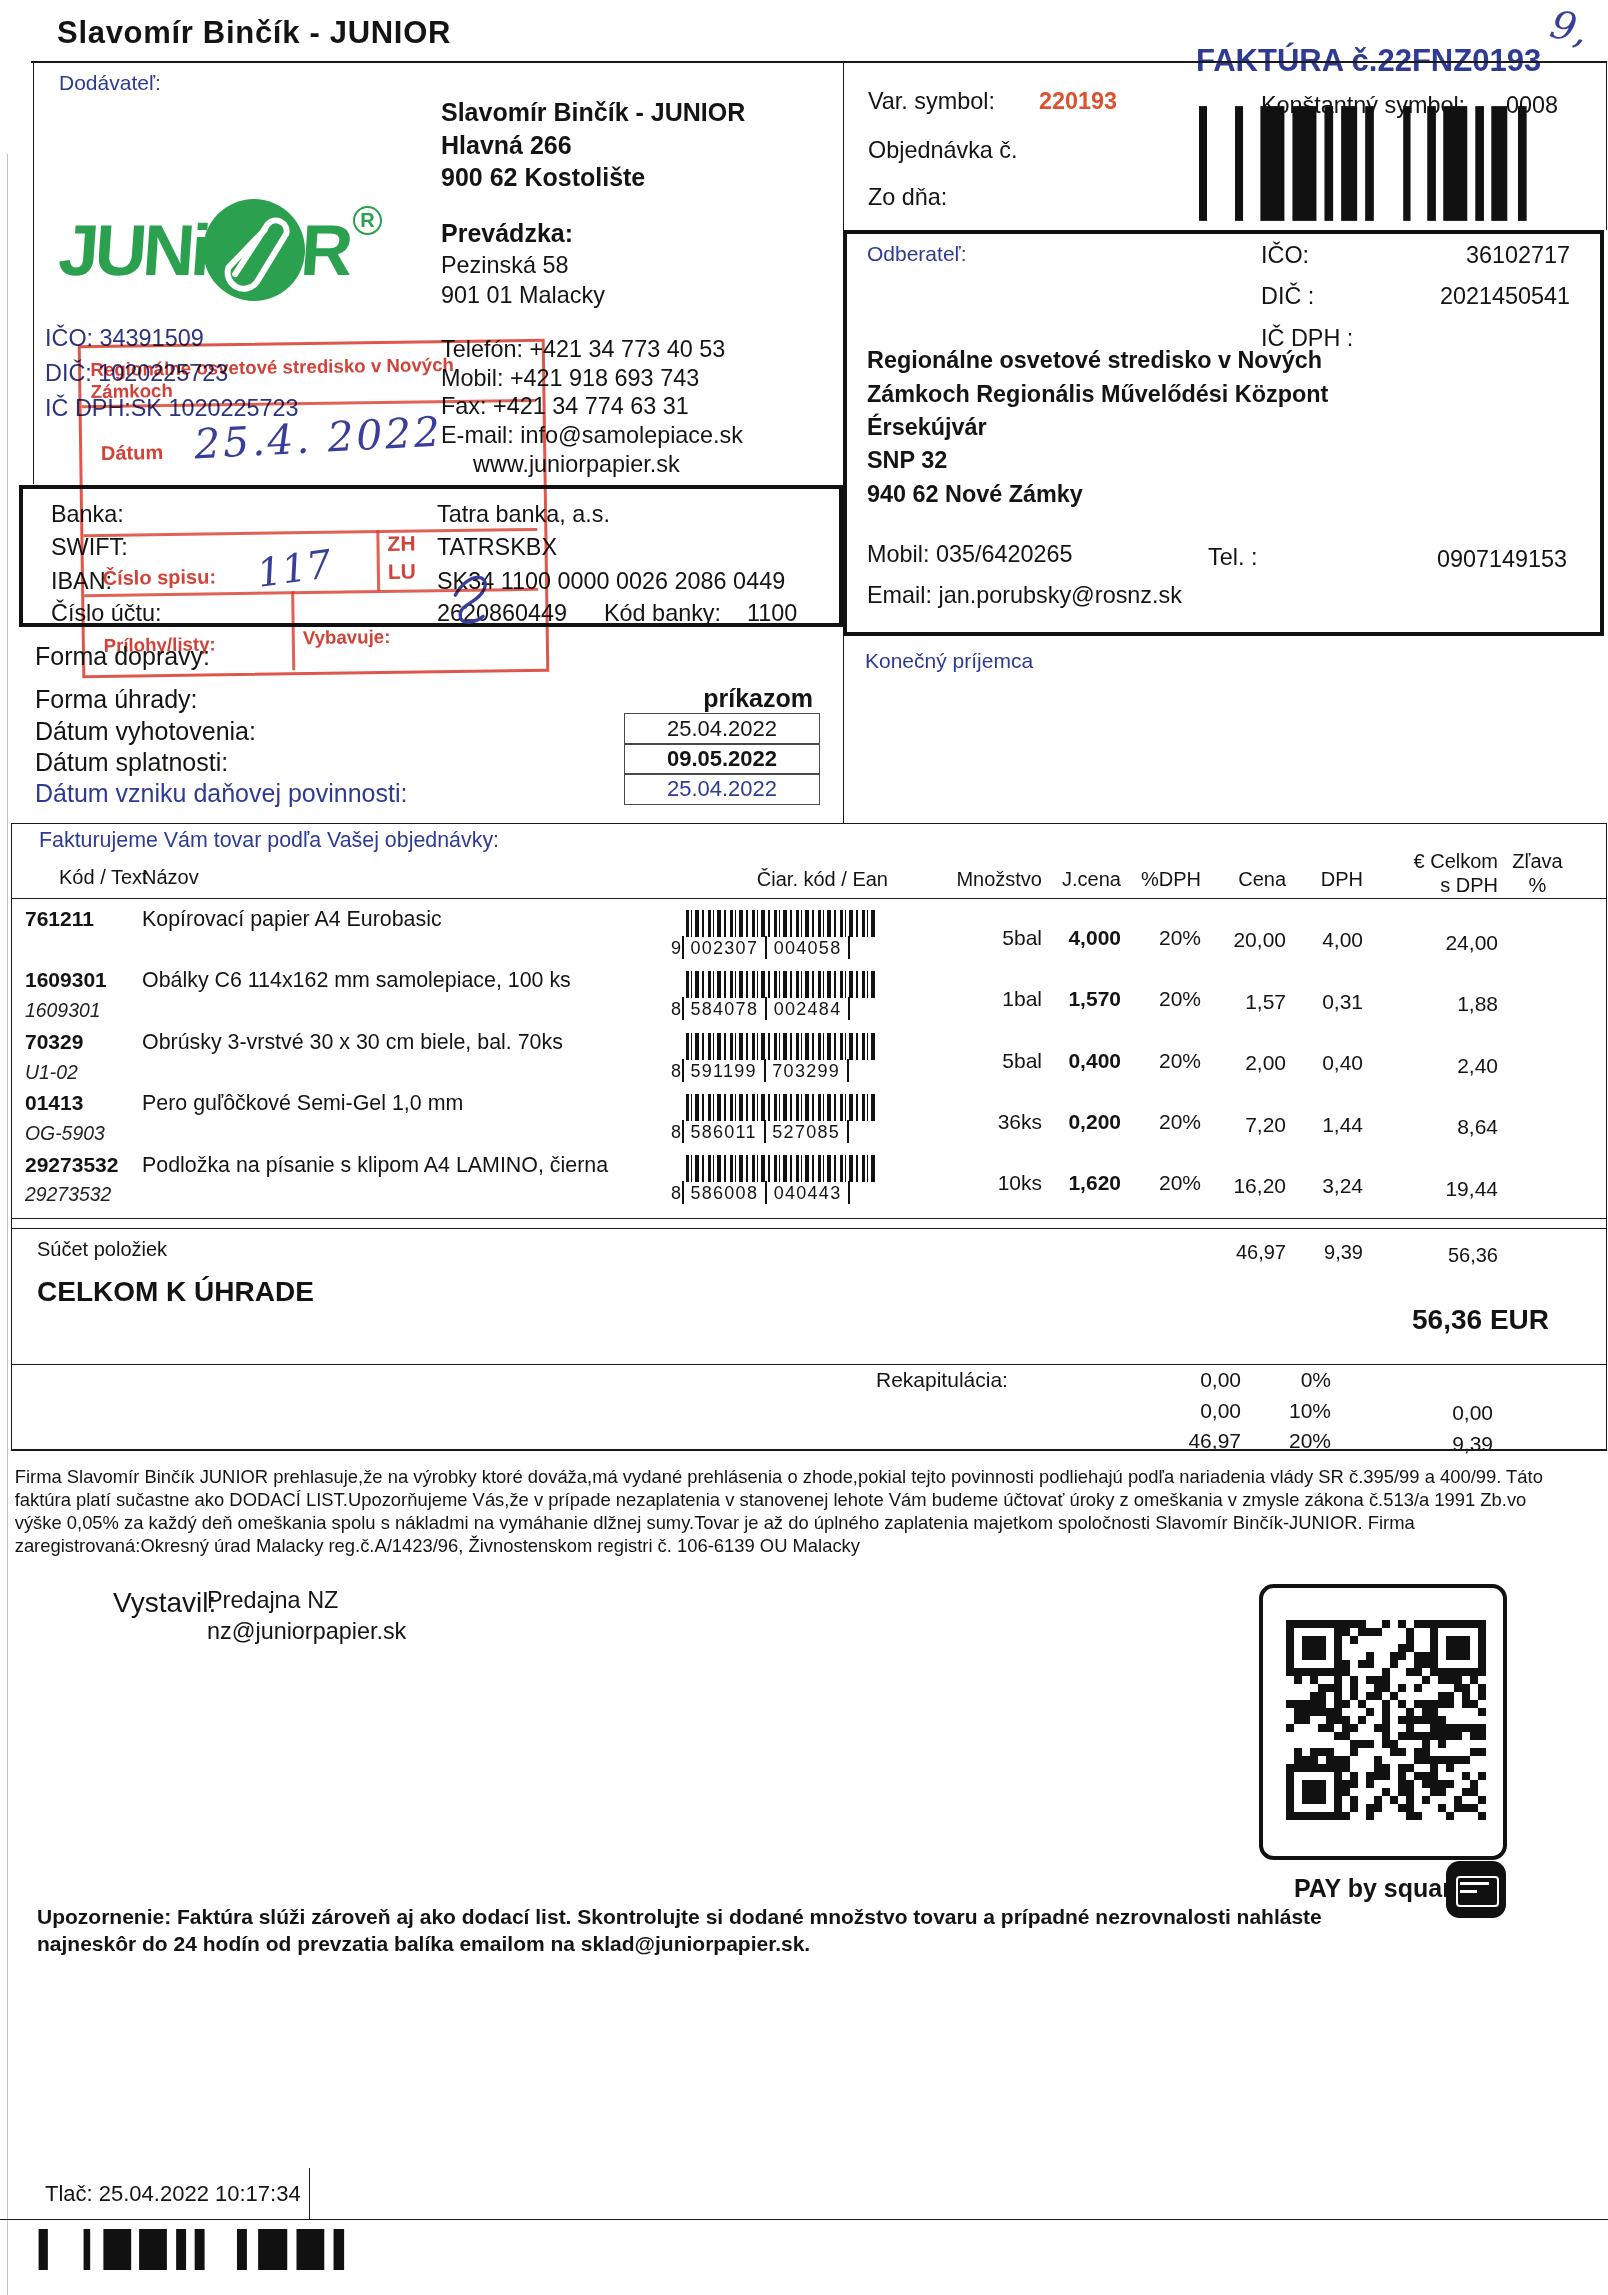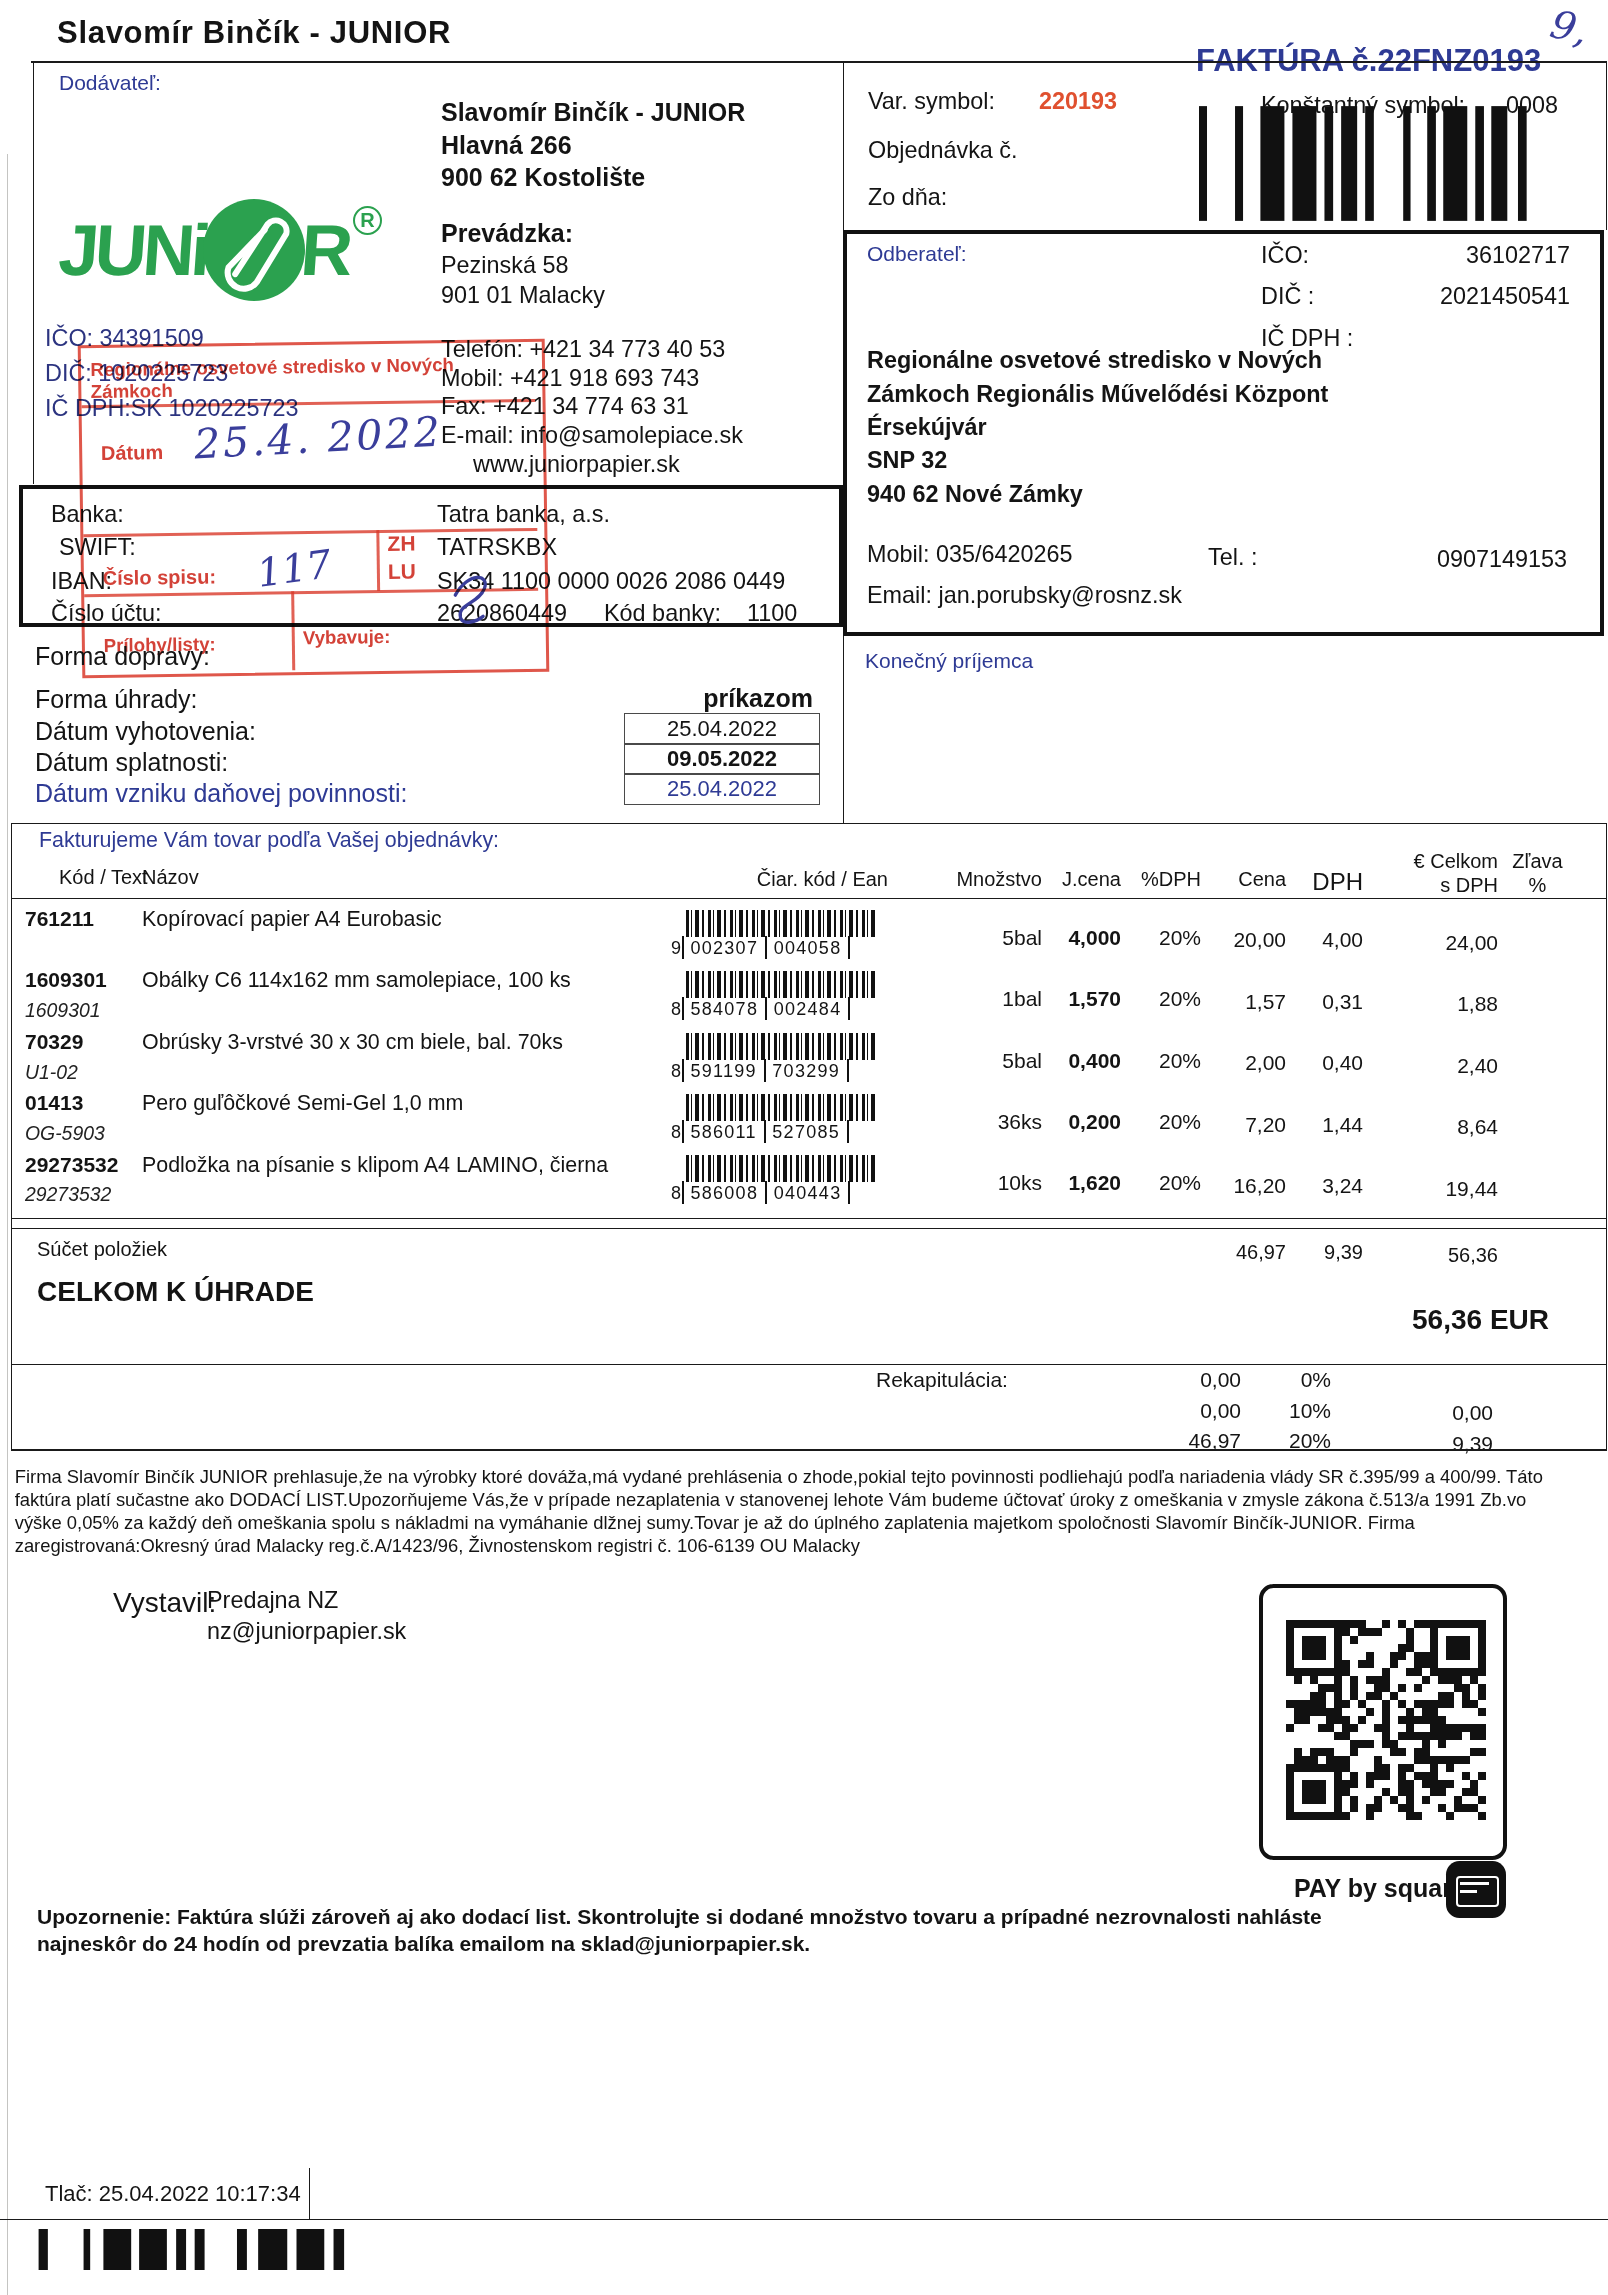--- a/index.html
+++ b/index.html
@@ -134,21 +134,21 @@
   <div class="abs b" style="left:867px;top:481px;font-size:23.4px;">940 62 Nové Zámky</div>
   <div class="abs" style="left:867px;top:541px;font-size:23.4px;">Mobil: 035/6420265</div>
   <div class="abs" style="left:1208px;top:544px;font-size:23.4px;">Tel. :</div>
   <div class="abs right" style="left:1393px;top:546px;width:174px;font-size:23.4px;">0907149153</div>
   <div class="abs" style="left:867px;top:582px;font-size:23.4px;">Email: jan.porubsky@rosnz.sk</div>
   <div class="abs blue" style="left:865px;top:649px;font-size:21px;">Konečný príjemca</div>
 
   <div class="box-thick" style="left:18.7px;top:485px;width:816px;height:134px;"></div>
   <div class="abs" style="left:51px;top:501px;font-size:23.4px;">Banka:</div>
   <div class="abs" style="left:437px;top:501px;font-size:23.4px;">Tatra banka, a.s.</div>
-  <div class="abs" style="left:51px;top:534px;font-size:23.4px;margin-left:8px;">SWIFT:</div>
+  <div class="abs" style="left:51px;top:534px;font-size:23.4px;">SWIFT:</div>
   <div class="abs" style="left:437px;top:534px;font-size:23.4px;">TATRSKBX</div>
   <div class="abs" style="left:51px;top:568px;font-size:23.4px;">IBAN:</div>
   <div class="abs" style="left:437px;top:568px;font-size:23.4px;">SK34 1100 0000 0026 2086 0449</div>
   <div class="abs" style="left:51px;top:600px;font-size:23.4px;">Číslo účtu:</div>
   <div class="abs" style="left:437px;top:600px;font-size:23.4px;">2620860449</div>
   <div class="abs" style="left:604px;top:600px;font-size:23.4px;">Kód banky:</div>
   <div class="abs" style="left:747px;top:600px;font-size:23.4px;">1100</div>
 
   <svg class="abs" style="left:446px;top:566px;" width="53" height="61" viewBox="0 0 80 92">
     <path d="M14 44 C34 8 66 12 58 34 C50 56 16 58 22 78 C26 90 46 84 56 76" fill="none" stroke="#3a3e9b" stroke-width="5" stroke-linecap="round"></path>
@@ -192,21 +192,21 @@
   <div class="vline" style="left:1606px;top:823px;height:626px;"></div>
   <div class="abs blue" style="left:39px;top:828px;font-size:21.4px;">Fakturujeme Vám tovar podľa Vašej objednávky:</div>
 
   <div class="abs" style="left:24px;top:866px;font-size:20px;margin-left:35px;">Kód / Text</div>
   <div class="abs" style="left:142px;top:866px;font-size:20px;">Názov</div>
   <div class="abs right" style="left:708px;top:868px;width:180px;font-size:20px;">Čiar. kód / Ean</div>
   <div class="abs right" style="left:935px;top:868px;width:107px;font-size:20px;">Množstvo</div>
   <div class="abs right" style="left:1007px;top:868px;width:114px;font-size:20px;">J.cena</div>
   <div class="abs right" style="left:1087px;top:868px;width:114px;font-size:20px;">%DPH</div>
   <div class="abs right" style="left:1172px;top:868px;width:114px;font-size:20px;">Cena</div>
-  <div class="abs right" style="left:1249px;top:868px;width:114px;font-size:24px;">DPH</div>
+  <div class="abs right" style="left:1249px;top:868px;width:114px;font-size:20px;">DPH</div>
   <div class="abs right" style="left:1376px;top:850px;width:122px;font-size:20px;">€ Celkom</div>
   <div class="abs right" style="left:1376px;top:874px;width:122px;font-size:20px;">s DPH</div>
   <div class="abs center" style="left:1501px;top:850px;width:73px;font-size:20px;">Zľava</div>
   <div class="abs center" style="left:1501px;top:874px;width:73px;font-size:20px;">%</div>
   <div class="hline" style="left:10.7px;top:898px;width:1596px;"></div>
 
   <div>
     <div class="abs b" style="left:25px;top:907px;font-size:21px;">761211</div>
     <div class="abs" style="left:142px;top:907px;font-size:21.4px;">Kopírovací papier A4 Eurobasic</div>
     <div class="ean" style="left:658px;top:910px;">

